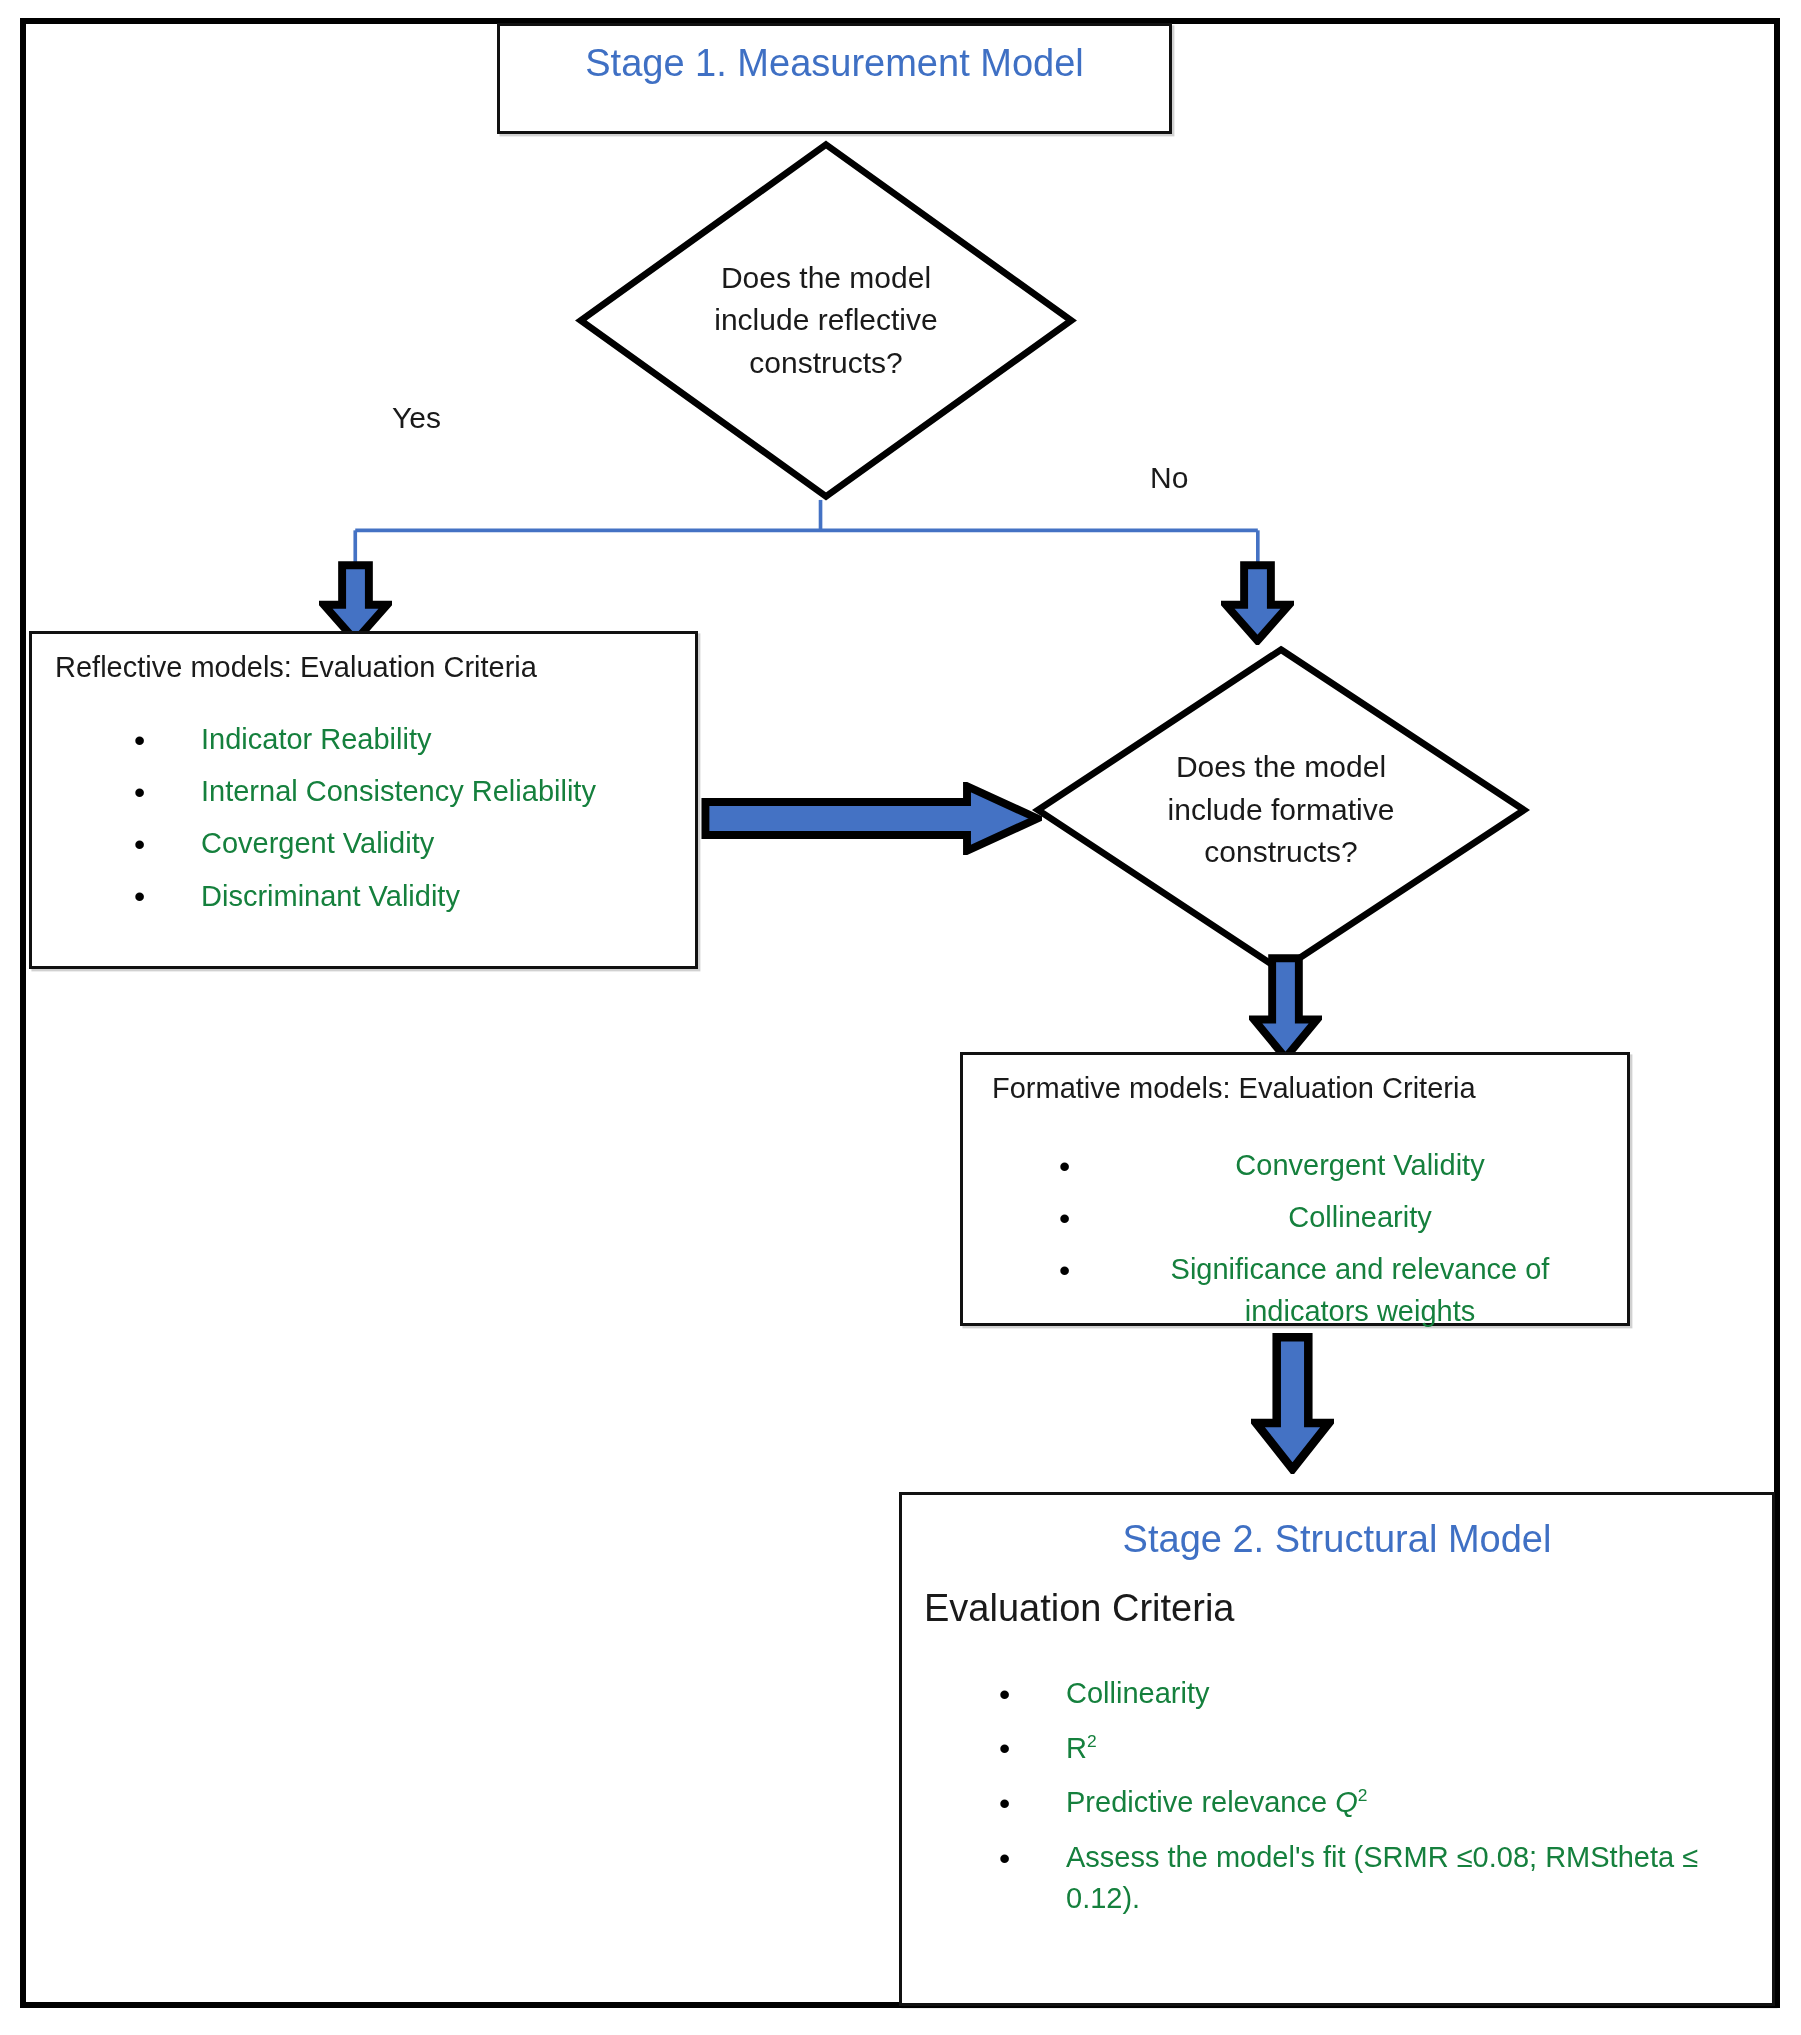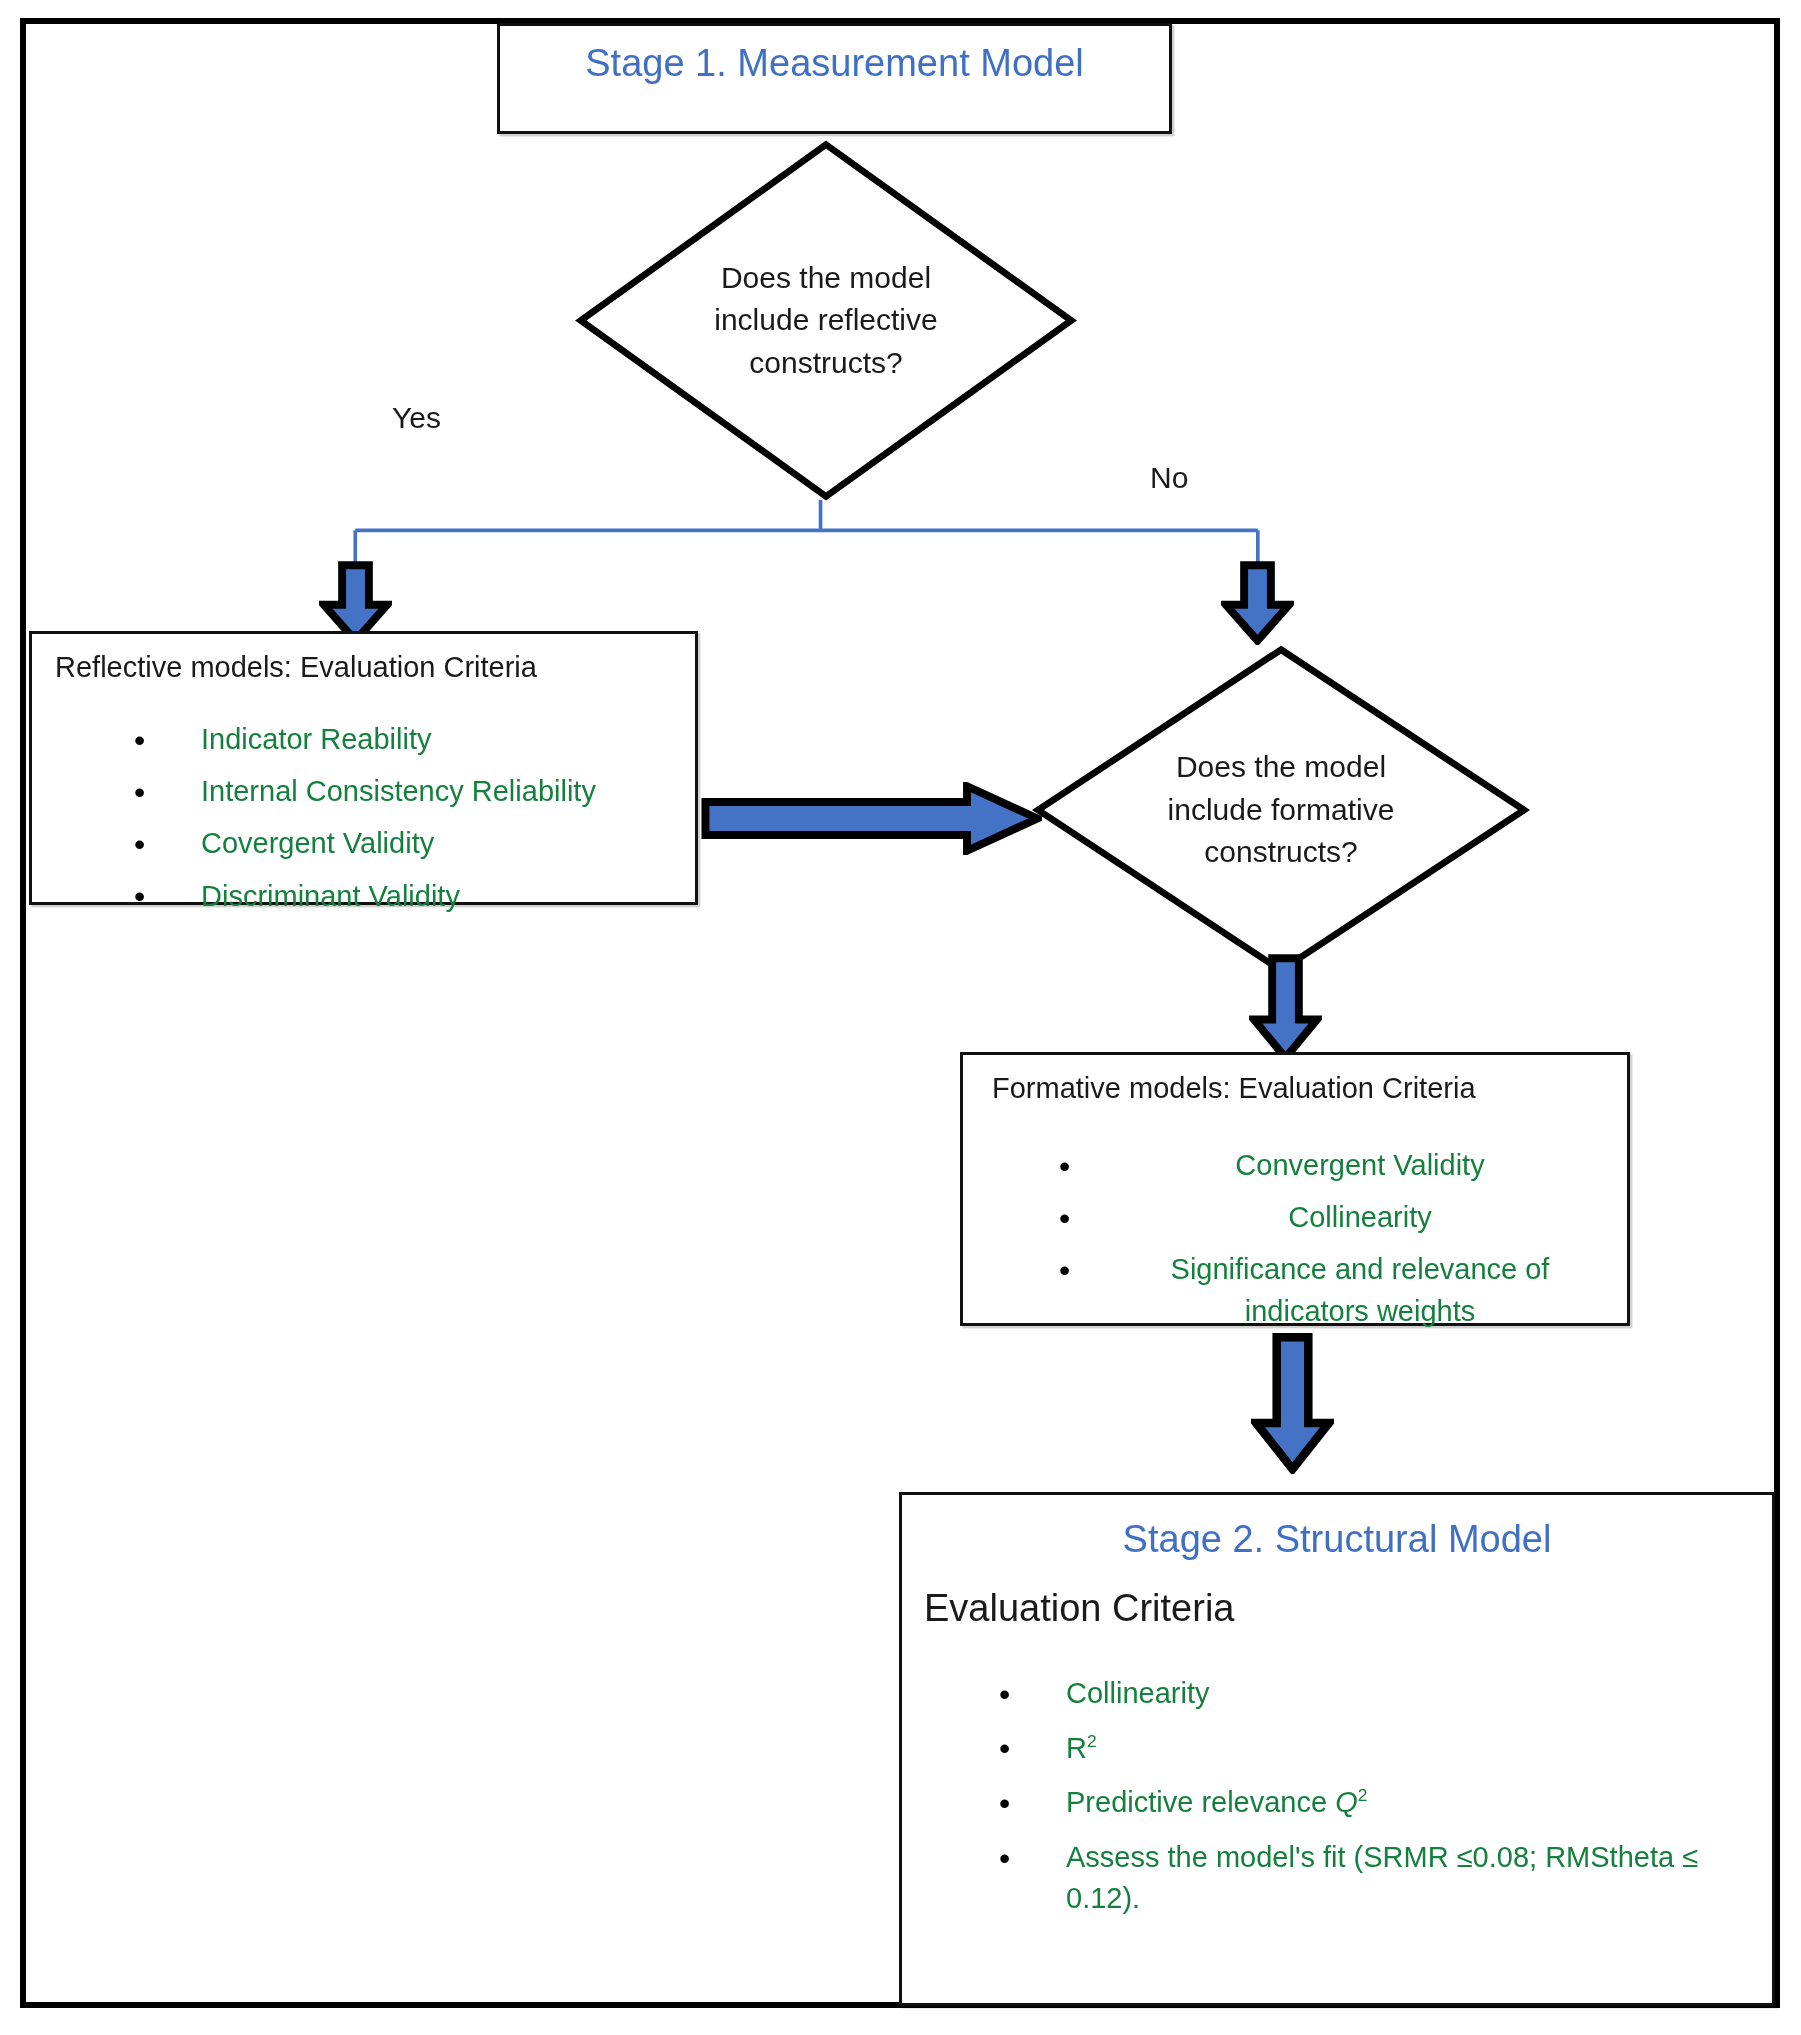--- a/index.html
+++ b/index.html
@@ -124,21 +124,21 @@
   #arrow-no-down       { left: 1221px; top: 561px;  width: 73px;  height: 84px; }
   #arrow-formative-down{ left: 1249px; top: 954px; width: 73px;  height: 108px; }
   #arrow-stage2-down   { left: 1251px; top: 1333px; width: 83px;  height: 141px; }
   #arrow-right         { left: 701px; top: 782px; width: 341px;  height: 73px; }
 
   
   #reflective-box {
     left: 29px;
     top: 631px;
     width: 669px;
-    height: 274px;
+    height: 338px;
   }
   #formative-box {
     left: 960px;
     top: 1052px;
     width: 670px;
     height: 274px;
   }
   #stage2-box {
     left: 899px;
     top: 1492px;

